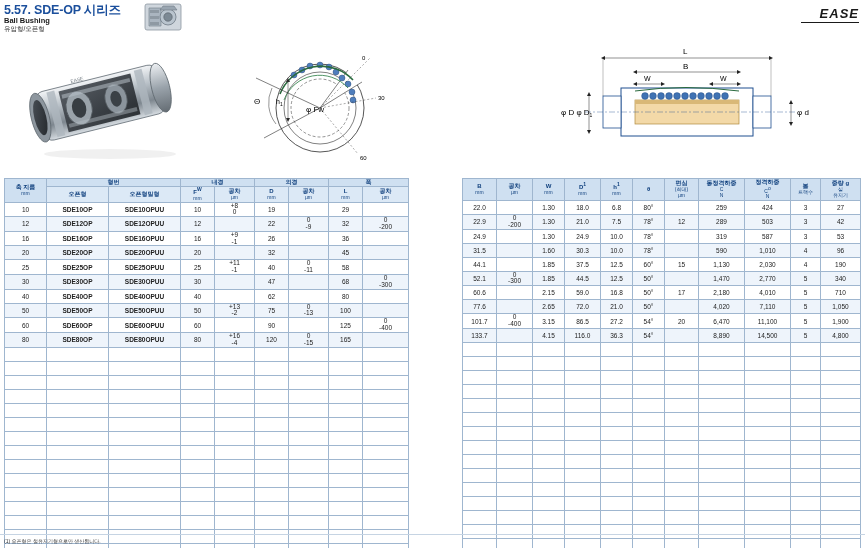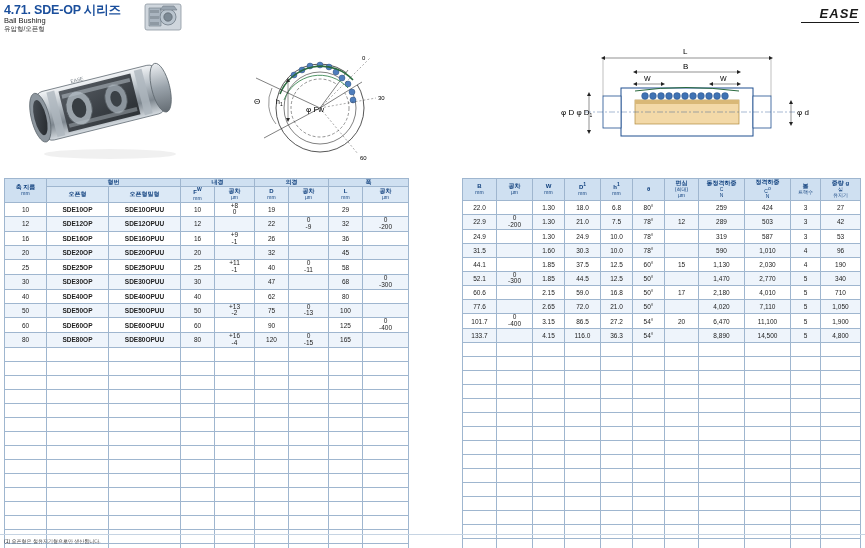--- a/index.html
+++ b/index.html
@@ -14,21 +14,21 @@
   }
   
   .header { position:absolute; left:0; top:0; width:865px; height:34px; }
   .hdr-title {
     position:absolute; left:4px; top:2px;
     font-size:12.5px; font-weight:bold; color:#1b4f9c;
     letter-spacing:-0.2px;
   }
   .hdr-sub {
     position:absolute; left:4px; top:16px;
-    font-size:7.5px; font-weight:normal; color:#1a1a1a;
+    font-size:7.5px; font-weight:bold; color:#1a1a1a;
   }
   .hdr-sub2 {
     position:absolute; left:4px; top:25px;
     font-size:6.5px; color:#333;
   }
   .hdr-logo {
     position:absolute; right:6px; top:6px;
     font-size:13px; font-style:italic; font-weight:bold;
     color:#1a1a1a; letter-spacing:1px;
   }
@@ -59,21 +59,21 @@
     position:absolute; left:4px; top:538px; font-size:5px; color:#333;
   }
   .footrule { position:absolute; left:0; top:534px; width:865px; height:1px; background:#c6d4e3; }
 
   svg { display:block; }
 </style>
 </head>
 <body>
 
 <div class="header">
-  <div class="hdr-title">4.71. SDE-OP 시리즈</div>
+  <div class="hdr-title">5.57. SDE-OP 시리즈</div>
   <div class="hdr-sub">Ball Bushing</div>
   <div class="hdr-sub2">유압형/오픈형</div>
   <div class="hdr-logo">EASE</div>
   <div class="hdr-logo-rule"></div>
 
   <div class="hdr-icon">
     <svg width="40" height="32" viewBox="0 0 40 32">
       <rect x="2" y="4" width="36" height="26" rx="2" fill="#cfd6dd" stroke="#8d97a1" stroke-width="0.8"></rect>
       <path d="M6 8 L18 8 L18 26 L6 26 Z" fill="#aab5c0" stroke="#7c878f" stroke-width="0.7"></path>
       <circle cx="25" cy="17" r="8" fill="#b9c4ce" stroke="#6f7a85" stroke-width="0.8"></circle>

